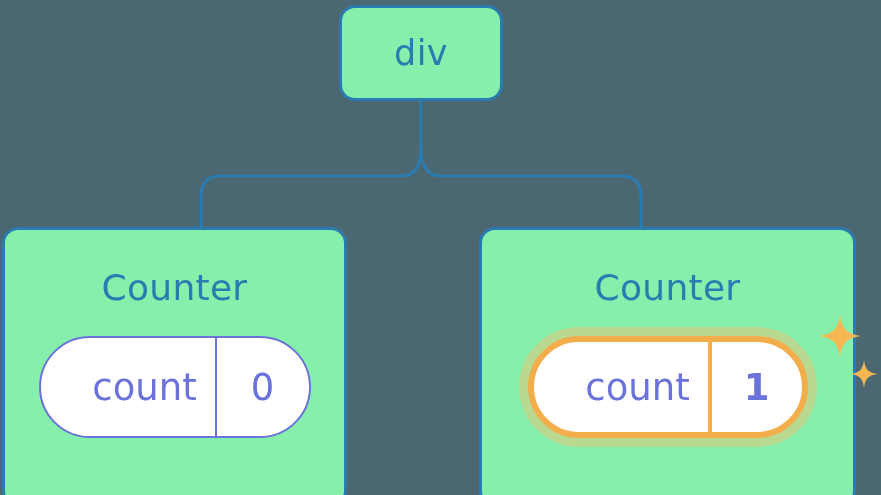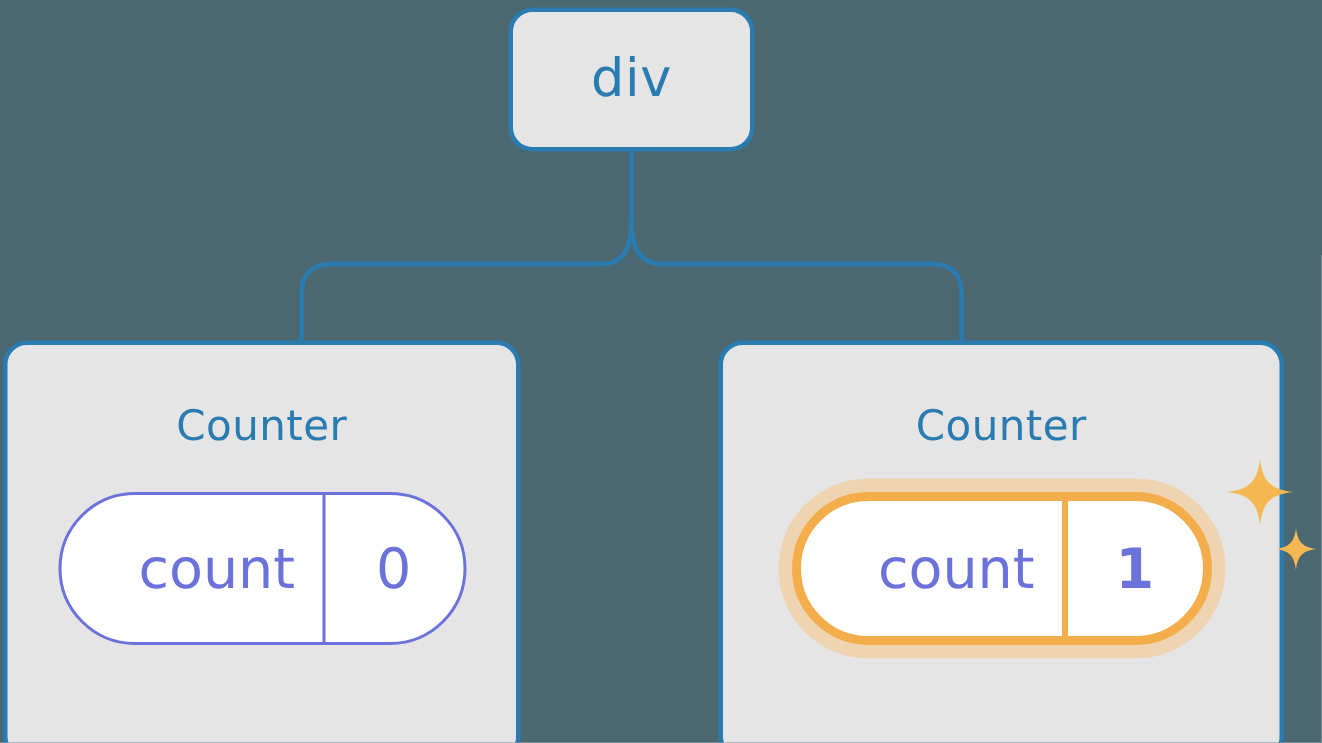--- a/index.html
+++ b/index.html
@@ -28,21 +28,21 @@
     top: 0;
     width: 881px;
     height: 495px;
     z-index: 1;
   }
 
   
   .node {
     position: absolute;
     box-sizing: border-box;
-    background: #e5e5e5;
+    background: #86efac;
     border: 3px solid #2a7bb0;
     border-radius: 16px;
     z-index: 2;
   }
 
   
   #root-node {
     left: 339px;
     top: 5px;
     width: 164px;
@@ -70,21 +70,21 @@
     width: 345px;
     height: 280px;
   }
   #child-node-right {
     left: 479px;
     top: 227px;
     width: 377px;
     height: 280px;
   }
   .child-node .node-title {
-    font-size: 28px;
+    font-size: 36px;
     color: #2a7bb0;
     letter-spacing: 0.3px;
     line-height: 1;
   }
 
   
   .pill-wrap {
     position: relative;
     margin-top: 30px;
   }

